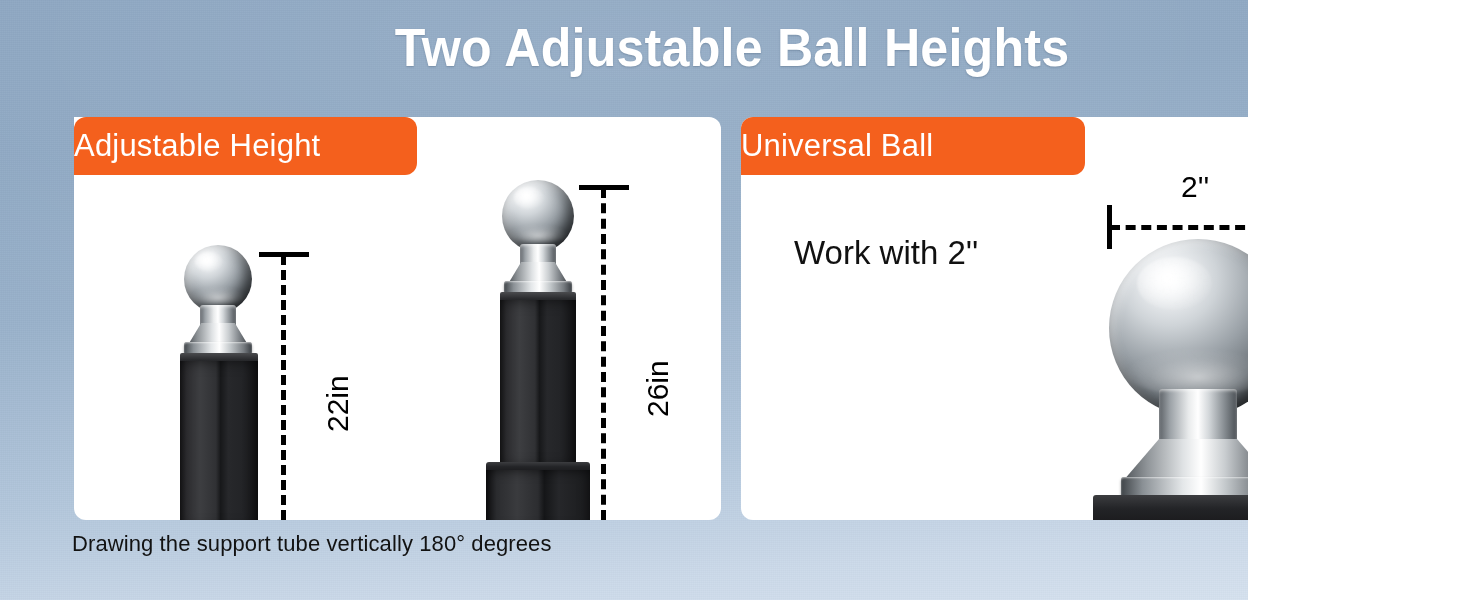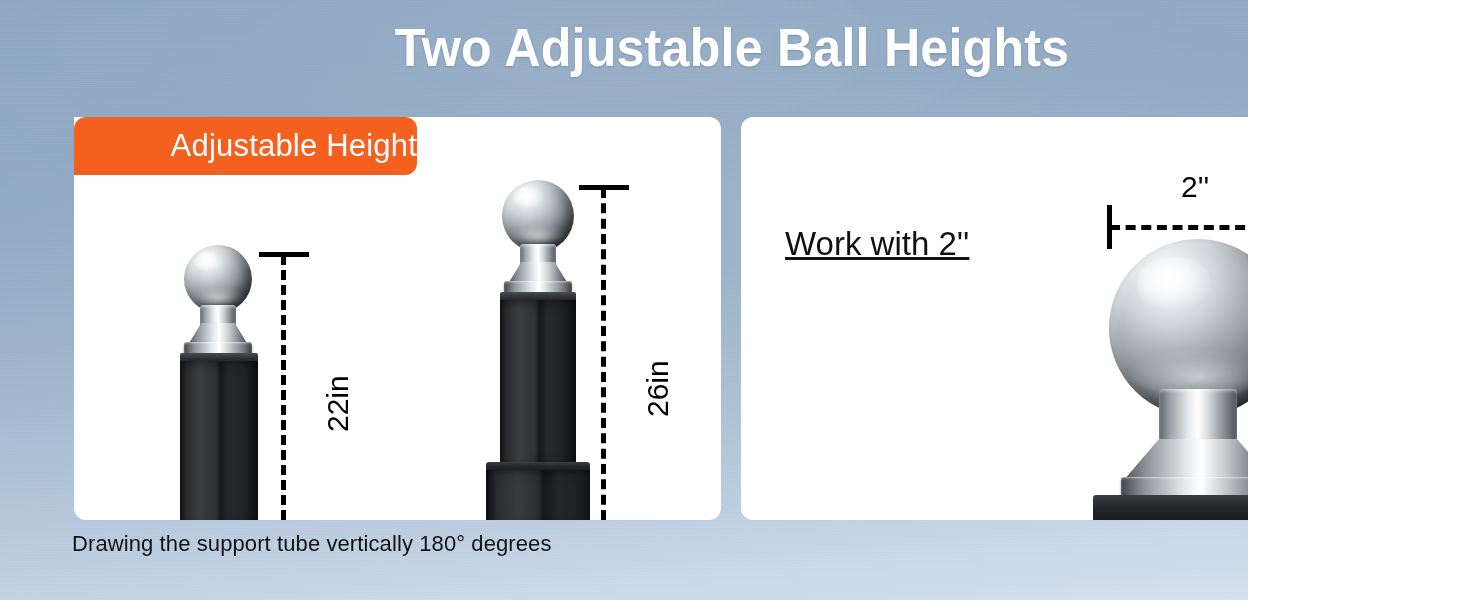--- a/index.html
+++ b/index.html
@@ -42,21 +42,21 @@
     border-radius:0 12px 12px 12px;
   }
   #card-right{
     left:741px;top:117px;width:651px;height:403px;
     border-radius:12px 12px 12px 12px;
   }
 
   
   .badge{
     position:absolute;background:#f4601d;color:#fff;
-    display:flex;align-items:center;justify-content:flex-end;
+    display:flex;align-items:center;justify-content:flex-start;
     font-size:31px;font-weight:400;letter-spacing:.2px;
     font-family:"Liberation Sans", sans-serif;
     white-space:nowrap;
   }
   #badge-left{
     left:74px;top:117px;width:343px;height:58px;
     border-radius:12px 12px 12px 0;
   }
   #badge-right{
     left:741px;top:117px;width:344px;height:58px;
@@ -69,21 +69,21 @@
     color:#121212;font-size:22px;letter-spacing:.1px;
     font-family:"Liberation Sans", sans-serif;white-space:nowrap;
   }
 
   
   .right-text{
     position:absolute;left:781px;top:218px;
     color:#111;font-size:33px;line-height:44px;
     font-family:"Liberation Sans", sans-serif;white-space:nowrap;
   }
-  .right-text div{margin:4px;padding:0;text-decoration:underline;}
+  .right-text div{margin:13px;padding:0;}
 
   
   .assembly{position:absolute;}
 
   
   .ball{
     position:absolute;border-radius:50%;
     background:
       radial-gradient(circle at 34% 22%, #ffffff 0%, #f2f4f6 8%, #cfd4d8 26%, #9aa1a7 48%, #6e757b 66%, #44494e 84%, #2c3034 100%),
       linear-gradient(180deg,#e8eaec 0%, #8d9399 55%, #3c4146 100%);
@@ -243,16 +243,19 @@
   </div>
 
   <div class="right-text">
     <div>Work with 2''</div>
   </div>
 
   <div class="badge" id="badge-left">
     <span>Adjustable Height</span>
   </div>
 
+  <div class="badge" id="badge-right">
+    <span>Universal Ball</span>
+  </div>
 
   <div class="caption">Drawing the support tube vertically 180° degrees</div>
 
 </div>
 
 </body></html>

